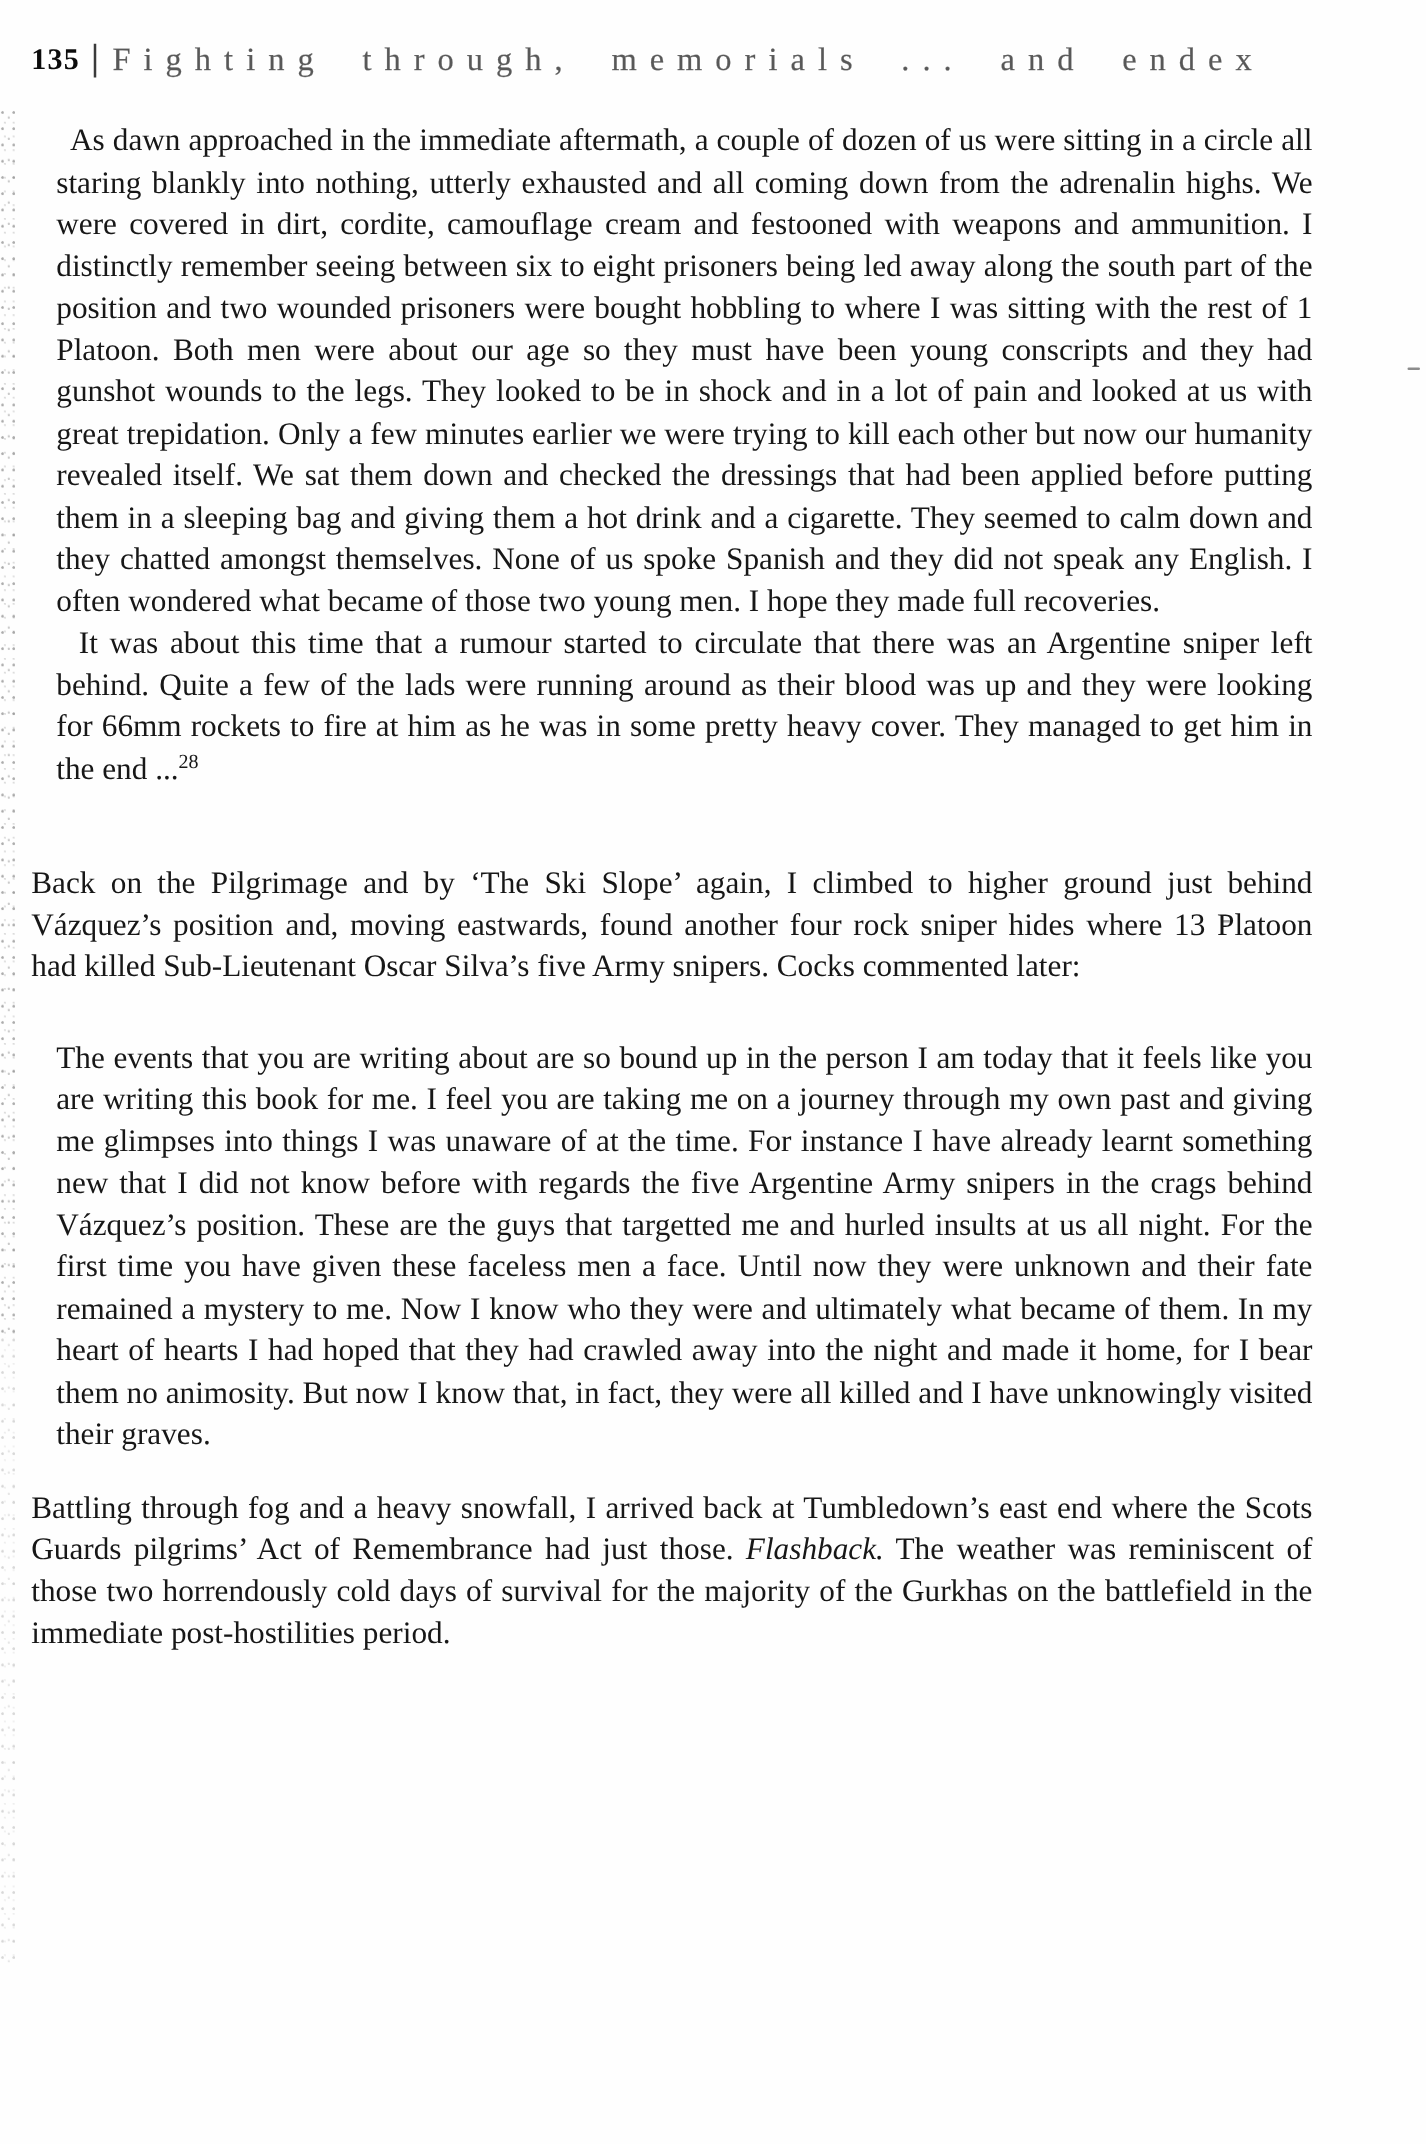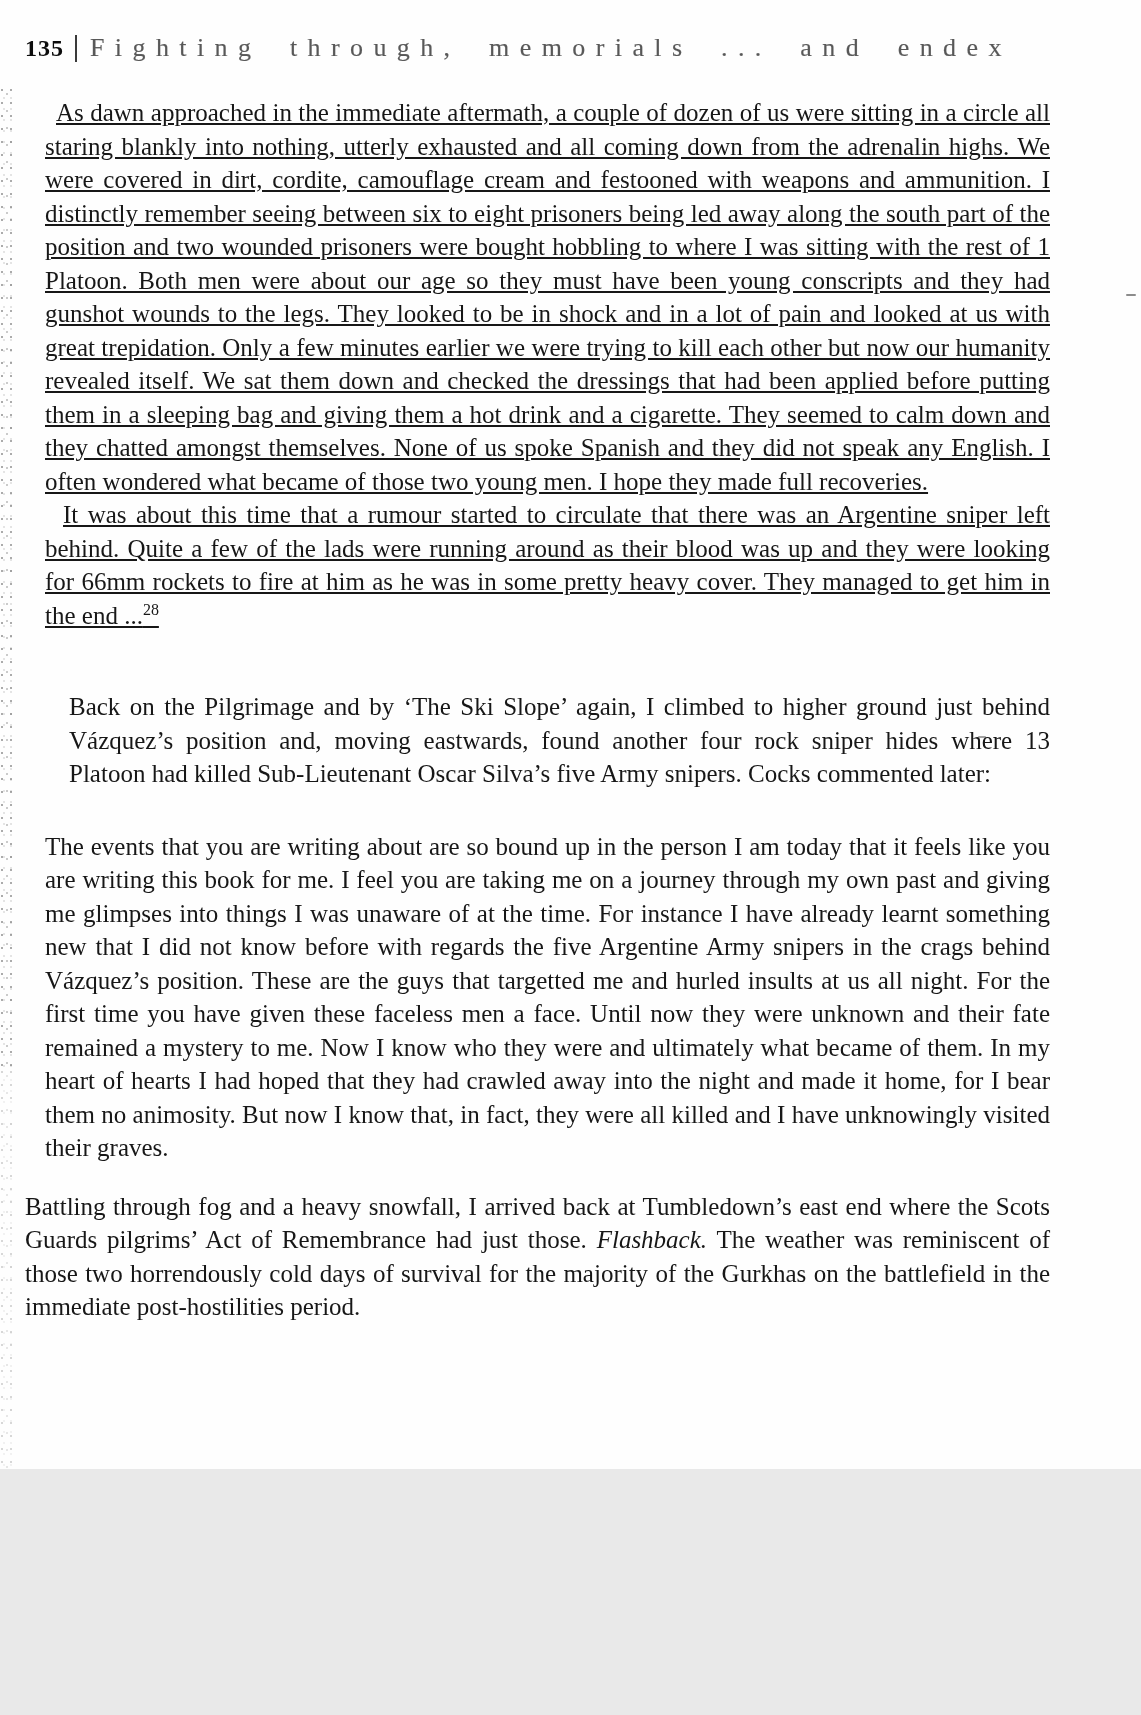--- a/index.html
+++ b/index.html
@@ -3,21 +3,21 @@
 <meta charset="utf-8">
 <style>
   html, body {
     margin: 0;
     padding: 0;
     background: #e9e9e9;
   }
   .page {
     position: relative;
     width: 1141px;
-    height: 1469px;
+    height: 1715px;
     margin: 0 auto;
     background: #fefefe;
     overflow: hidden;
     font-family: "Liberation Serif", "DejaVu Serif", serif;
     color: #171717;
   }
 
   
   .edge-noise {
     position: absolute;
@@ -76,25 +76,25 @@
   
   p, blockquote {
     margin: 0;
     font-size: 25px;
     line-height: 33.5px;
     text-align: justify;
   }
   blockquote {
     margin-left: 20px;  
   }
-  .q1 { margin-top: 32px; text-decoration: underline; }
+  .q1 { margin-top: 32px; }
   .q1 .first  { text-indent: 11px; }
   .q1 .second { text-indent: 18px; }
 
-  .para-pilgrimage { margin-top: 58px; margin-left: 44px; }
+  .para-pilgrimage { margin-top: 58px; }
   .q2 { margin-top: 39px; }
   .para-battling { margin-top: 25px; }
   .para-however  { margin-top: 8px; text-indent: 22px; }
 
   sup.fn {
     font-size: 16px;
     line-height: 0;
     vertical-align: 9px;
     letter-spacing: 0;
   }

